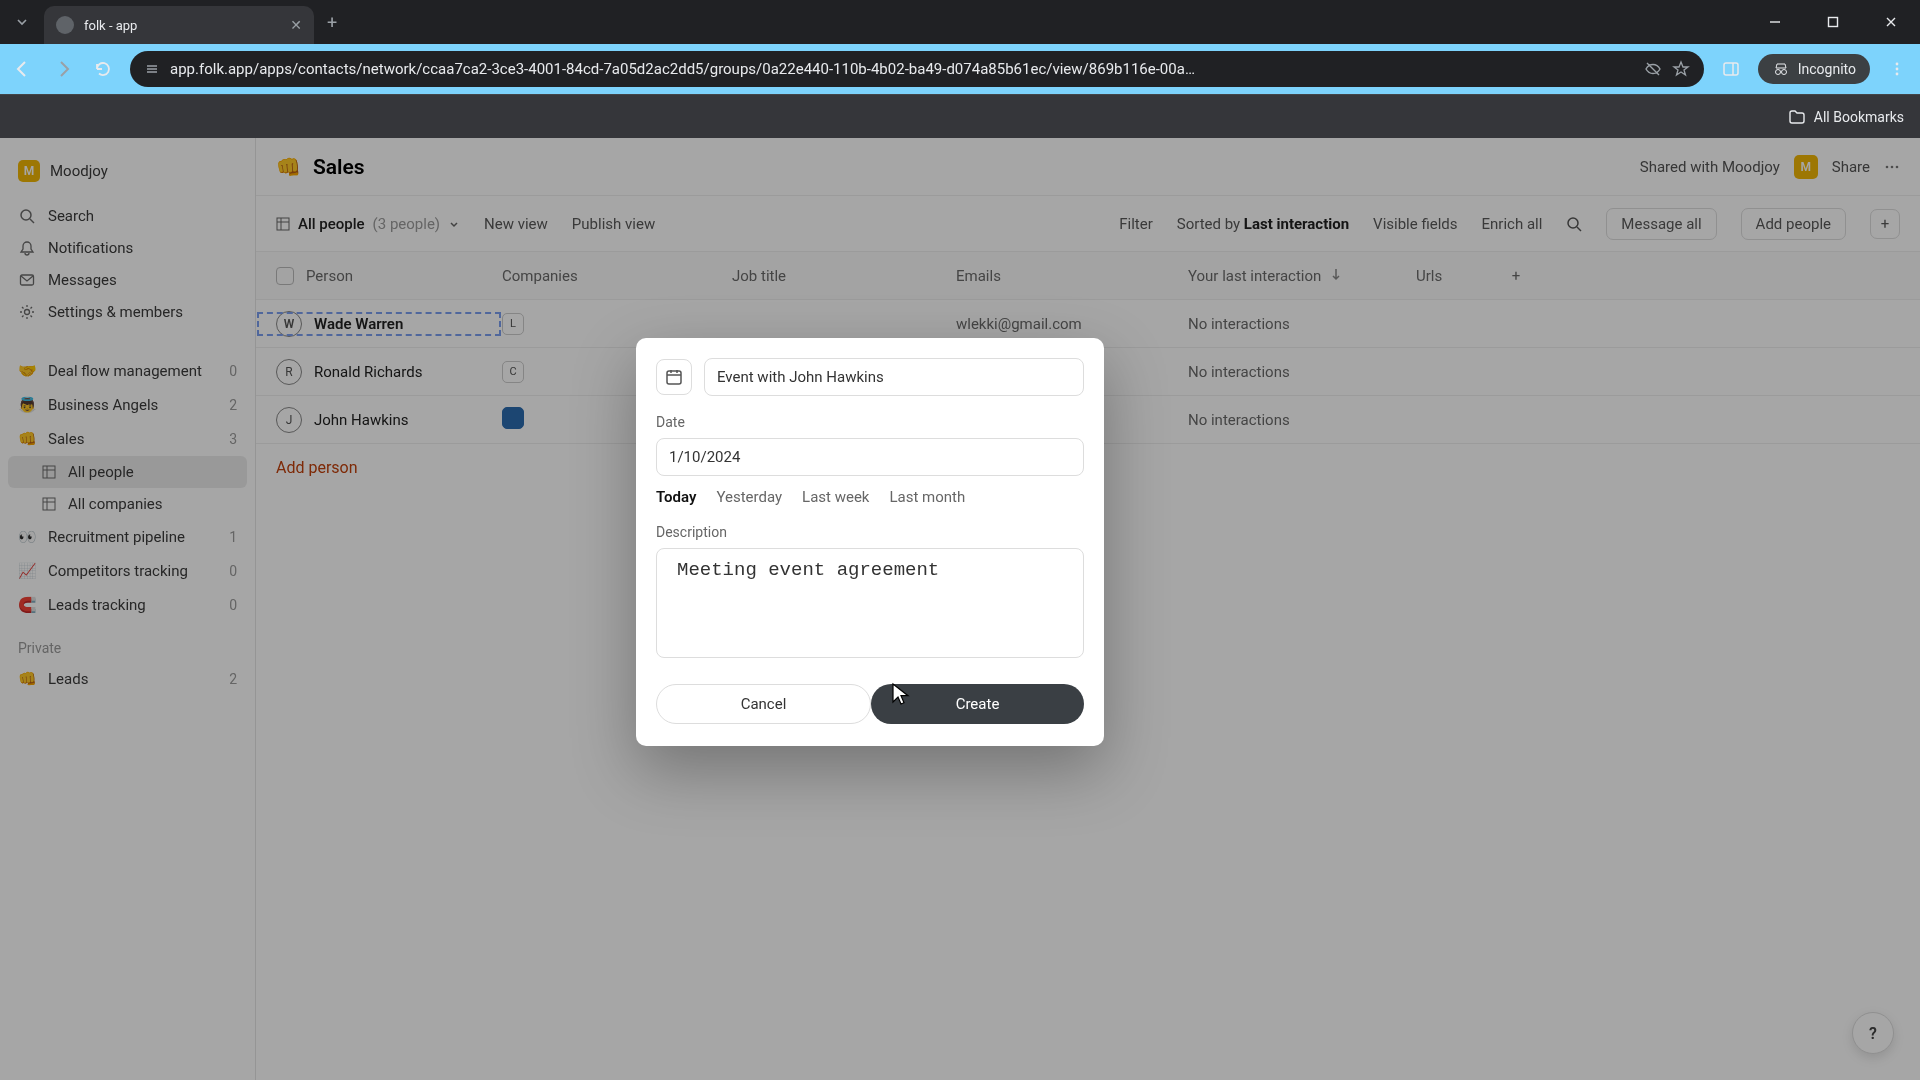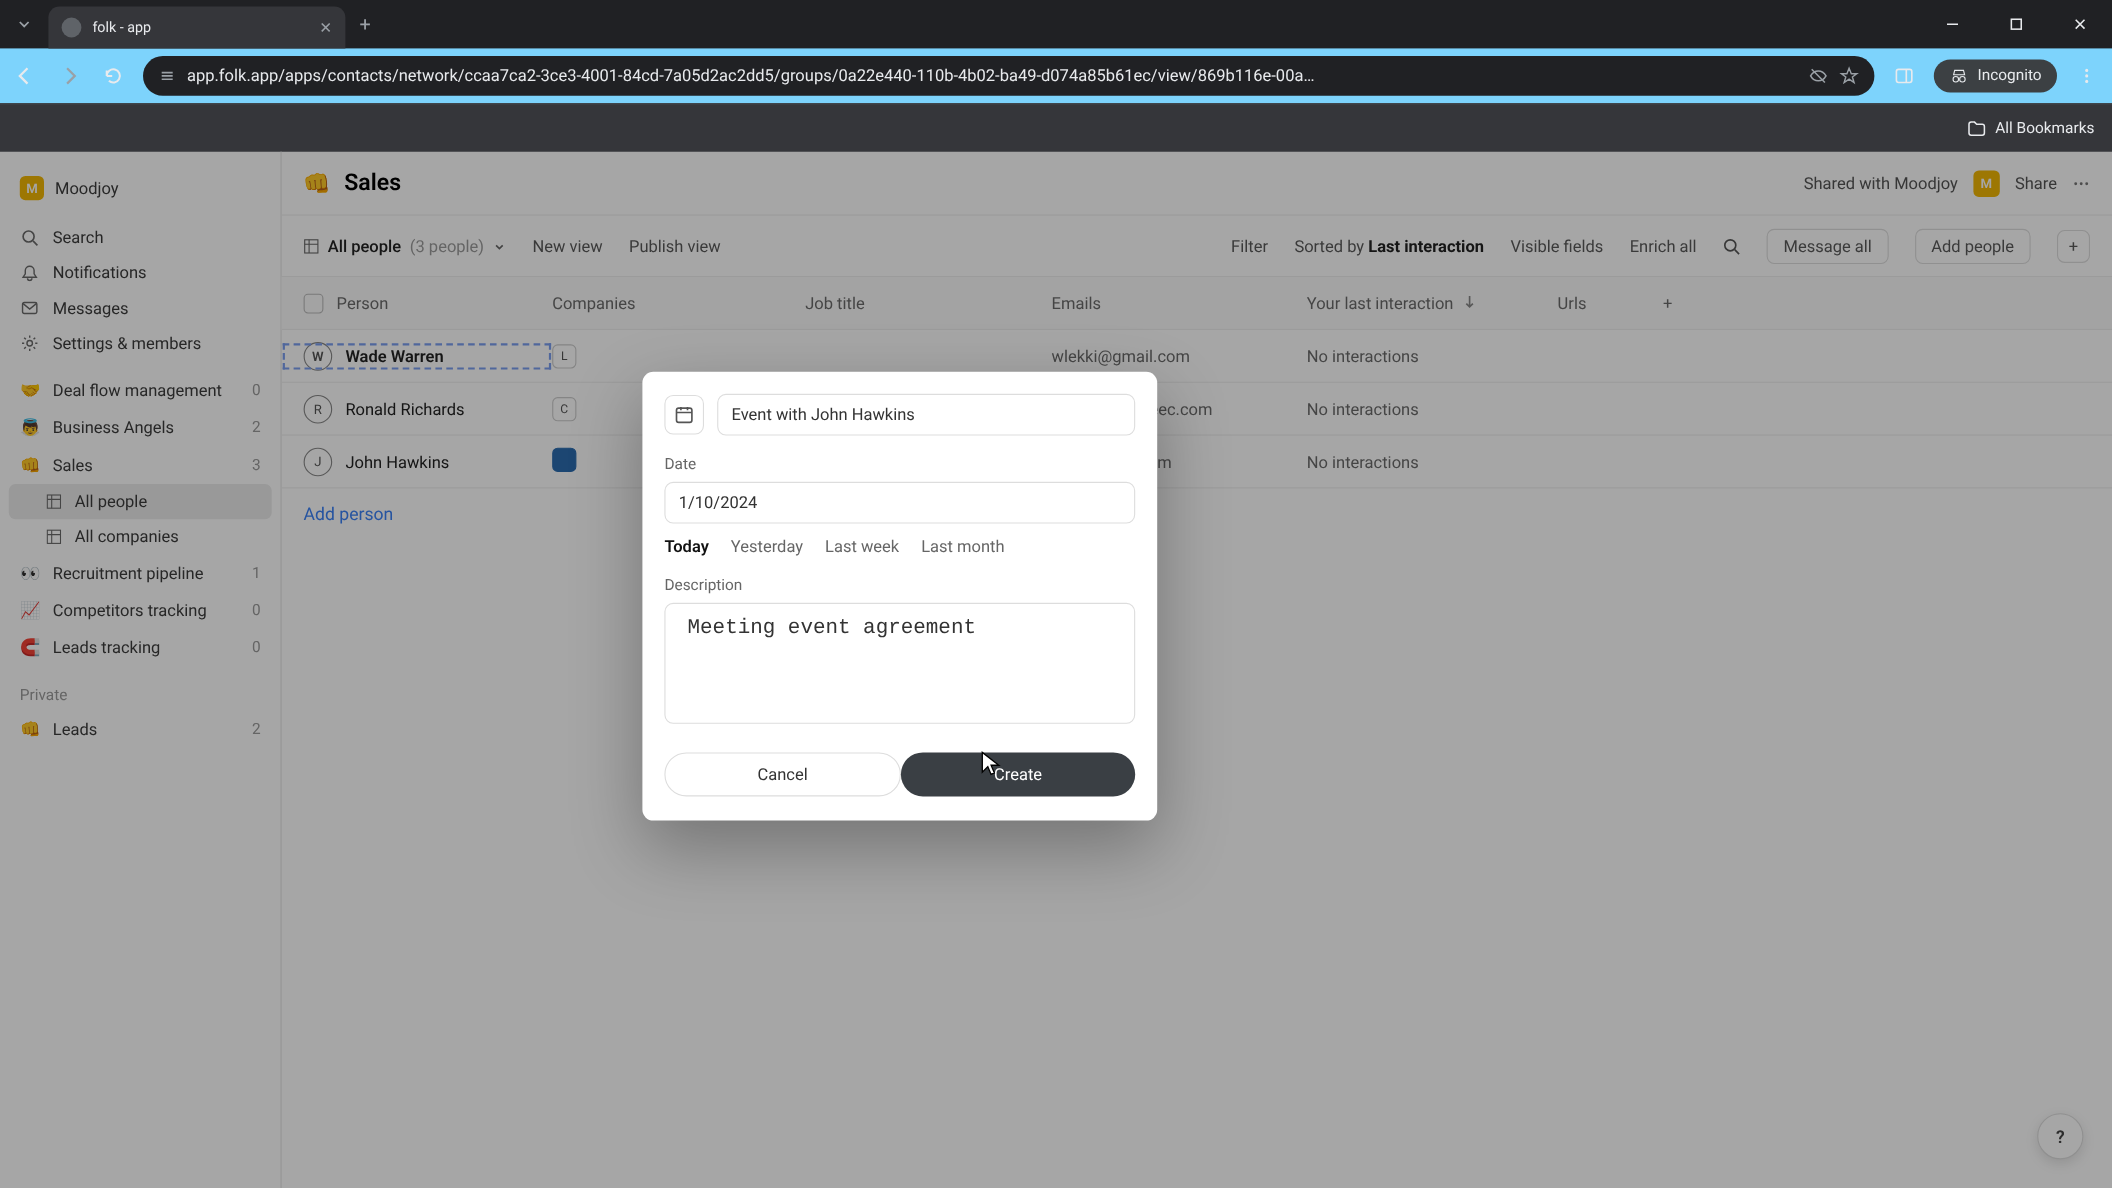--- a/index.html
+++ b/index.html
@@ -28,21 +28,21 @@
 .bookmarks-btn { color: #e8eaed; display: flex; align-items: center; gap: 8px; font-size: 14px; }
 
 
 .app { position: absolute; top: 138px; left: 0; right: 0; bottom: 0; background: #fff; display: flex; }
 .dim-overlay { position: absolute; inset: 0; background: rgba(0,0,0,0.35); z-index: 5; }
 
 
 .sidebar { width: 256px; border-right: 1px solid #e5e5e5; padding: 12px 8px; font-size: 15px; color: #3c3c3c; }
 .workspace { display: flex; align-items: center; gap: 10px; padding: 10px 10px 18px; }
 .workspace-icon { width: 22px; height: 22px; background: #f2b705; border-radius: 5px; display: flex; align-items: center; justify-content: center; color: #fff; font-size: 12px; font-weight: 600; }
-.nav-section { margin-bottom: 10px; }
+.nav-section { margin-bottom: 26px; }
 .nav-item { display: flex; align-items: center; gap: 12px; padding: 7px 10px; border-radius: 6px; cursor: pointer; }
 .nav-item .icon { width: 18px; color: #6b6b6b; display: flex; justify-content: center; }
 .section-label { padding: 18px 10px 6px; color: #9b9b9b; font-size: 14px; }
 .group-item { display: flex; align-items: center; gap: 10px; padding: 8px 10px; border-radius: 6px; cursor: pointer; justify-content: space-between; }
 .group-left { display: flex; align-items: center; gap: 10px; }
 .group-count { color: #9b9b9b; font-size: 14px; }
 .group-emoji { width: 20px; text-align: center; }
 .sub-item { display: flex; align-items: center; gap: 10px; padding: 7px 10px 7px 34px; border-radius: 6px; cursor: pointer; }
 .sub-item.active { background: #ececec; }
 .sub-item .icon { width: 16px; color: #6b6b6b; }
@@ -70,24 +70,24 @@
 .col-job { width: 224px; }
 .col-email { width: 232px; }
 .col-interact { width: 228px; display: flex; gap: 8px; }
 .col-urls { width: 80px; }
 .col-add { width: 40px; text-align: center; }
 .person-cell { display: flex; align-items: center; gap: 12px; padding-left: 20px; width: 246px; color: #222; }
 .person-cell.selected { outline: 2px dashed #7b9ef0; outline-offset: -3px; font-weight: 600; }
 .avatar-circ { width: 26px; height: 26px; border-radius: 50%; border: 1.5px solid #888; display: flex; align-items: center; justify-content: center; font-size: 12px; color: #555; }
 .checkbox { width: 18px; height: 18px; border: 1.5px solid #bbb; border-radius: 4px; }
 .company-badge { width: 22px; height: 22px; border: 1px solid #ccc; border-radius: 5px; display: inline-flex; align-items: center; justify-content: center; font-size: 11px; color: #555; }
-.add-person-row { padding: 14px 20px; color: #3b82f6; }
-
-
-.modal { position: absolute; top: 338px; left: 584px; width: 468px; background: #fff; border-radius: 10px; box-shadow: 0 24px 64px rgba(0,0,0,0.3); z-index: 10; padding: 20px 20px 22px; }
+.add-person-row { padding: 14px 20px; color: #c2410c; }
+
+
+.modal { position: absolute; top: 338px; left: 636px; width: 468px; background: #fff; border-radius: 10px; box-shadow: 0 24px 64px rgba(0,0,0,0.3); z-index: 10; padding: 20px 20px 22px; }
 .modal-row1 { display: flex; gap: 12px; align-items: center; margin-bottom: 18px; }
 .modal-icon-btn { width: 36px; height: 36px; border: 1px solid #ddd; border-radius: 8px; display: flex; align-items: center; justify-content: center; color: #555; }
 .modal-input { flex: 1; height: 38px; border: 1px solid #ddd; border-radius: 8px; padding: 0 12px; font-size: 15px; color: #333; }
 .modal-label { font-size: 14px; color: #666; margin-bottom: 8px; }
 .date-chips { display: flex; gap: 20px; margin: 12px 0 18px; font-size: 15px; }
 .chip { color: #666; cursor: pointer; }
 .chip.active { color: #111; font-weight: 600; }
 .modal-textarea { width: 100%; height: 110px; border: 1px solid #ddd; border-radius: 8px; padding: 10px 20px; font-size: 19px; color: #333; resize: none; font-family: Liberation Mono, monospace; }
 .modal-actions { display: flex; margin-top: 22px; align-items: center; }
 .btn { flex: 1; height: 40px; border-radius: 20px; font-size: 15px; display: flex; align-items: center; justify-content: center; cursor: pointer; }

